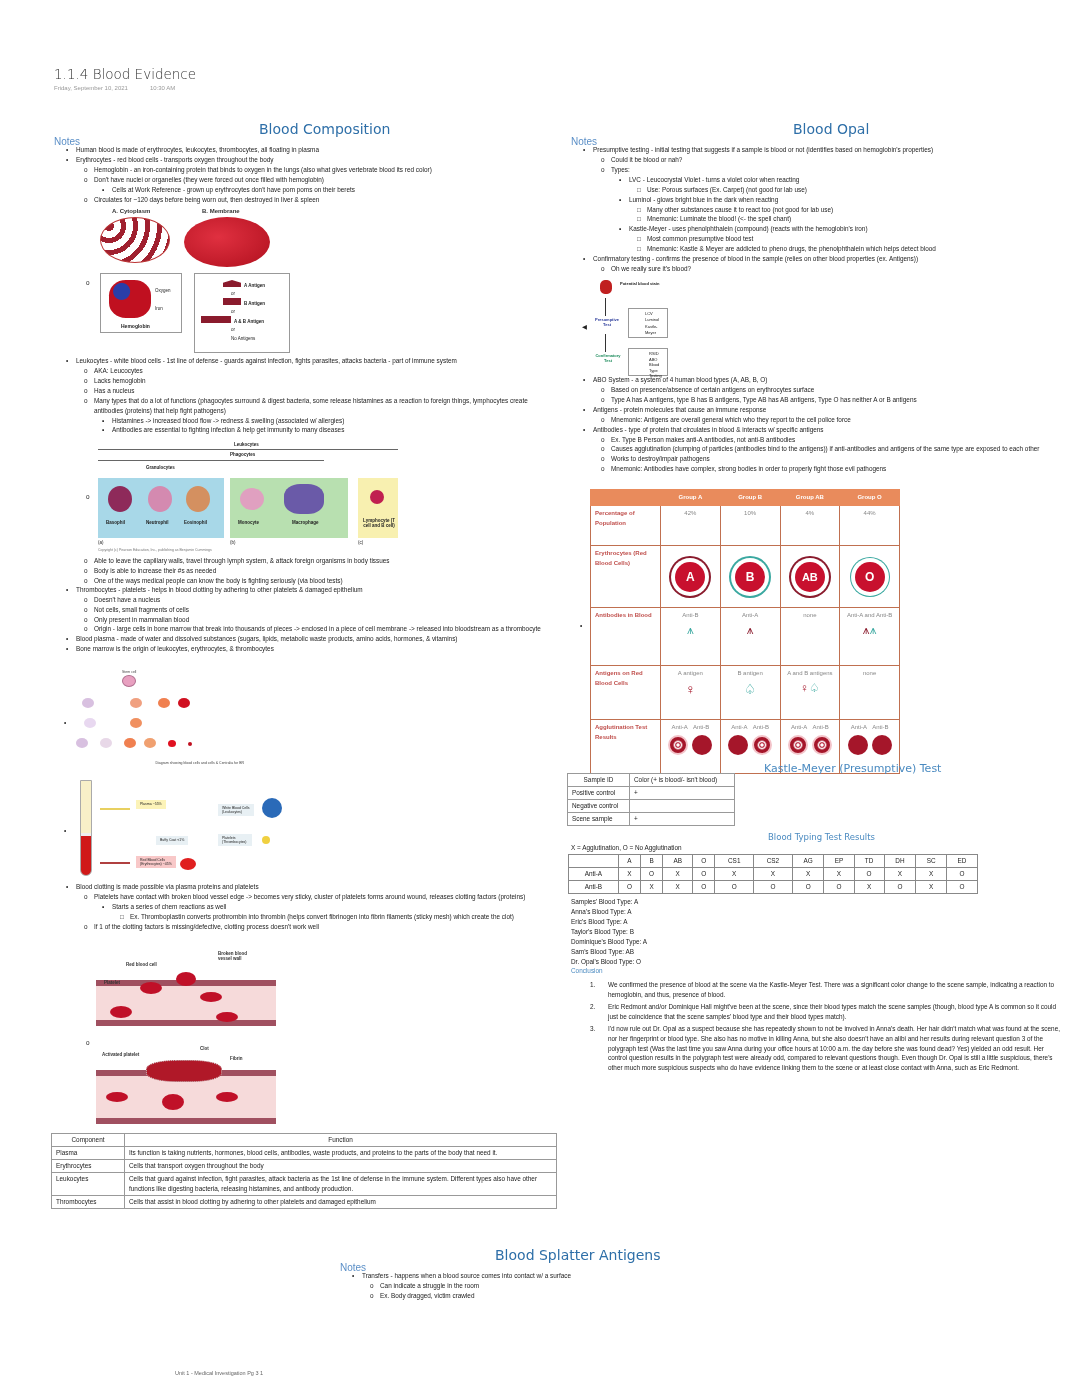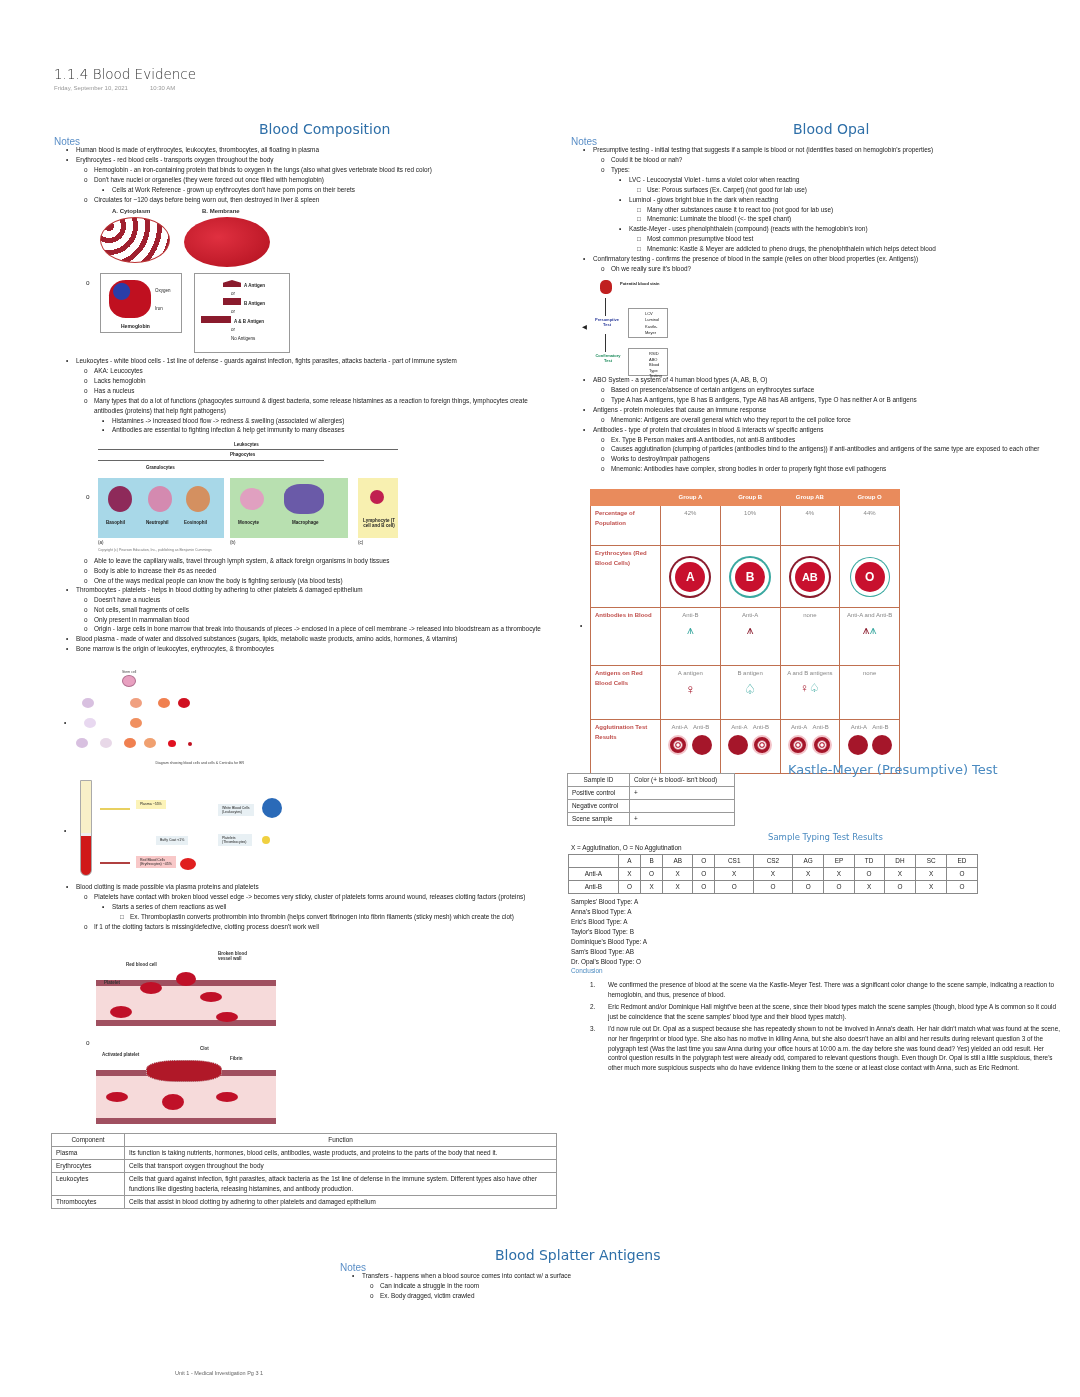--- a/index.html
+++ b/index.html
@@ -400,21 +400,21 @@
     <td class="rl">Agglutination Test Results</td>
     <td><div><span>Anti-A</span>&nbsp;&nbsp;&nbsp;<span>Anti-B</span></div><span class="aggl c"></span><span class="aggl"></span></td>
     <td><div><span>Anti-A</span>&nbsp;&nbsp;&nbsp;<span>Anti-B</span></div><span class="aggl"></span><span class="aggl c"></span></td>
     <td><div><span>Anti-A</span>&nbsp;&nbsp;&nbsp;<span>Anti-B</span></div><span class="aggl c"></span><span class="aggl c"></span></td>
     <td><div><span>Anti-A</span>&nbsp;&nbsp;&nbsp;<span>Anti-B</span></div><span class="aggl"></span><span class="aggl"></span></td>
   </tr>
 </tbody>
   </table>
 <div class="abs" style="left:580px;top:621px">•</div>
 
-<div class="abs sec-h" style="left:788px;top:760px;font-size:13px;color:#4a8ac0">Kastle-Meyer (Presumptive) Test</div>
+<div class="abs sec-h" style="left:764px;top:760px;font-size:11px;color:#4a8ac0">Kastle-Meyer (Presumptive) Test</div>
 <table class="abs" style="left:567px;top:773px;width:168px">
   <tbody>
       <tr>
     <td style="width:62px;text-align:center">Sample ID</td>
     <td>Color (+ is blood/- isn't blood)</td>
   </tr>
   <tr>
         <td>Positive control</td>
         <td>+</td>
       </tr>
@@ -422,21 +422,21 @@
         <td>Negative control</td>
         <td></td>
       </tr>
   <tr>
         <td>Scene sample</td>
         <td>+</td>
       </tr>
 </tbody>
   </table>
 
-<div class="abs sec-h" style="left:768px;top:831px;font-size:8.5px;color:#4a8ac0">Sample Typing Test Results</div>
+<div class="abs sec-h" style="left:768px;top:831px;font-size:8.5px;color:#4a8ac0">Blood Typing Test Results</div>
 <div class="abs" style="left:571px;top:843px">X = Agglutination, O = No Agglutination</div>
 <table class="abs bt" style="left:568px;top:854px;width:410px">
   <tbody>
       <tr id="bt-head">
         <td></td>
         <td>A</td>
         <td>B</td>
         <td>AB</td>
         <td>O</td>
         <td>CS1</td>

